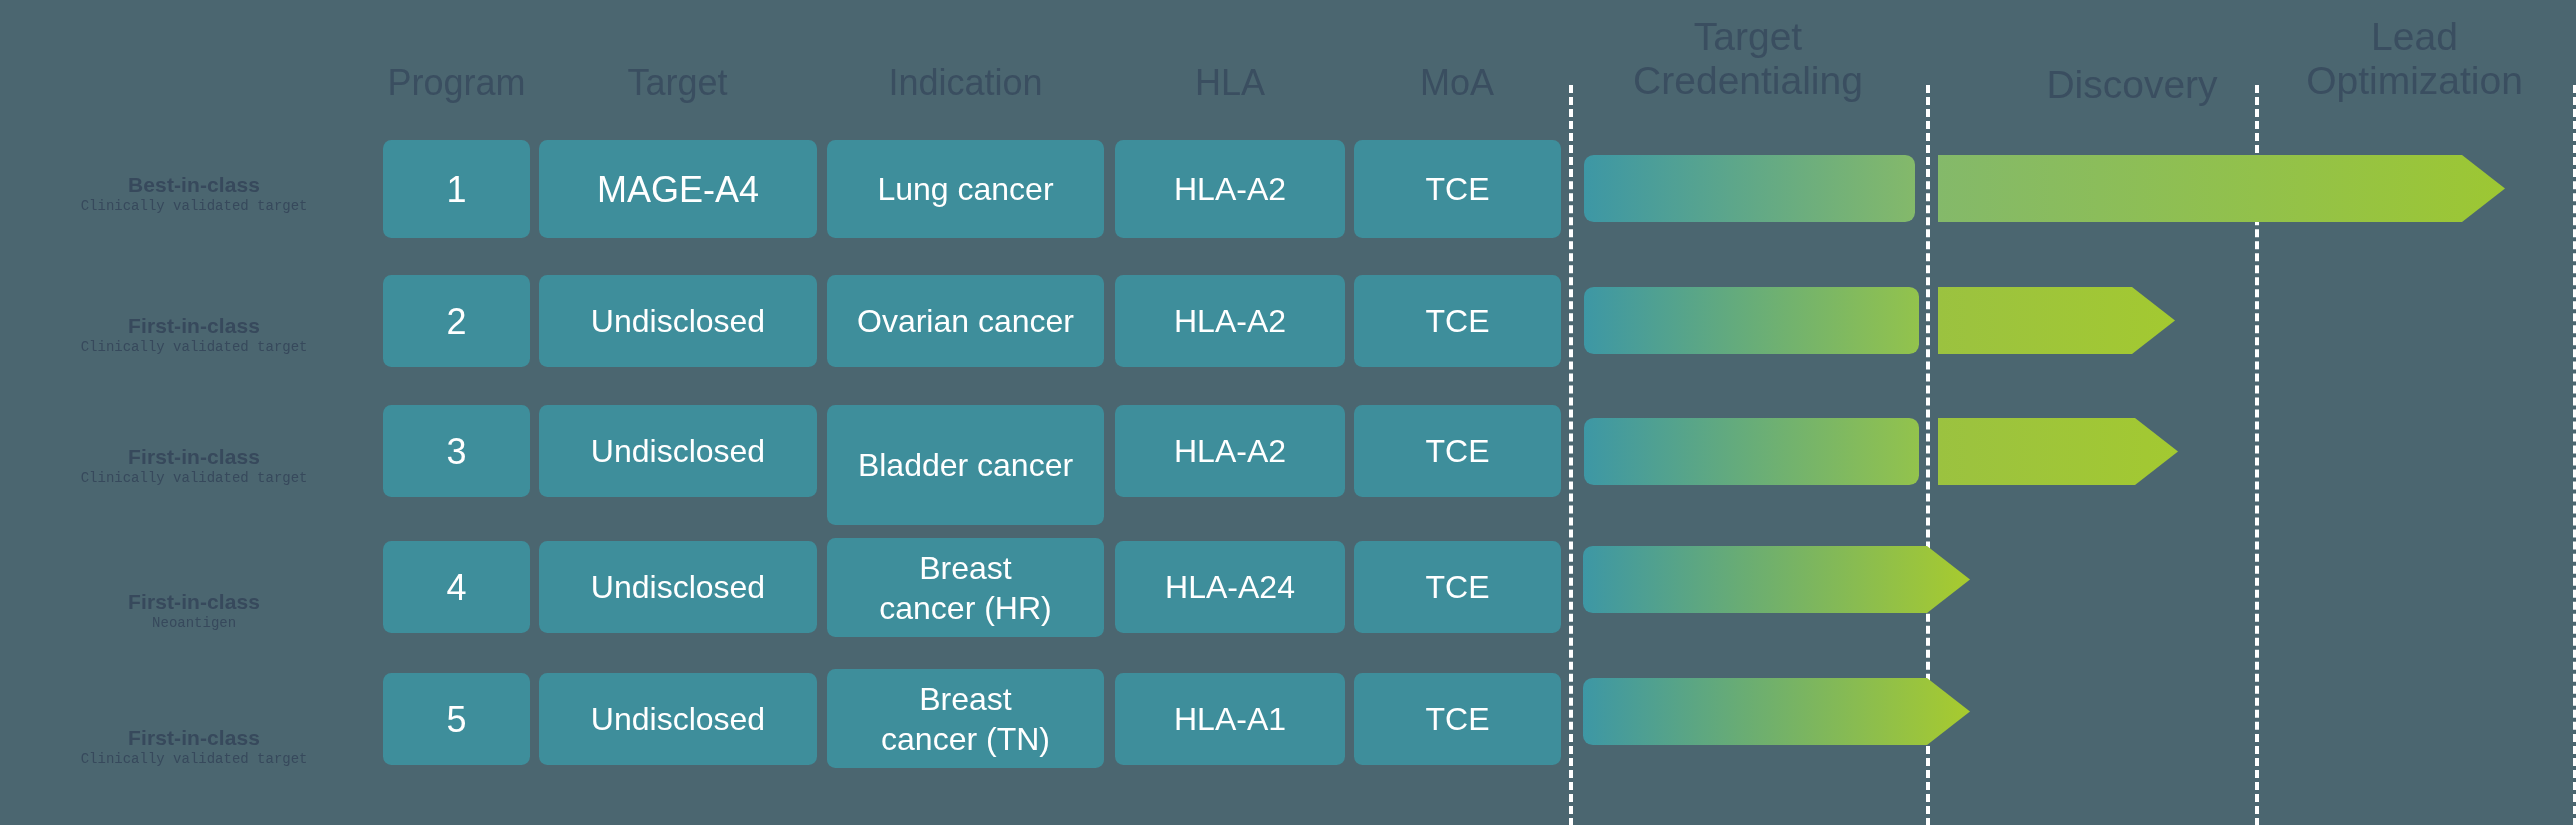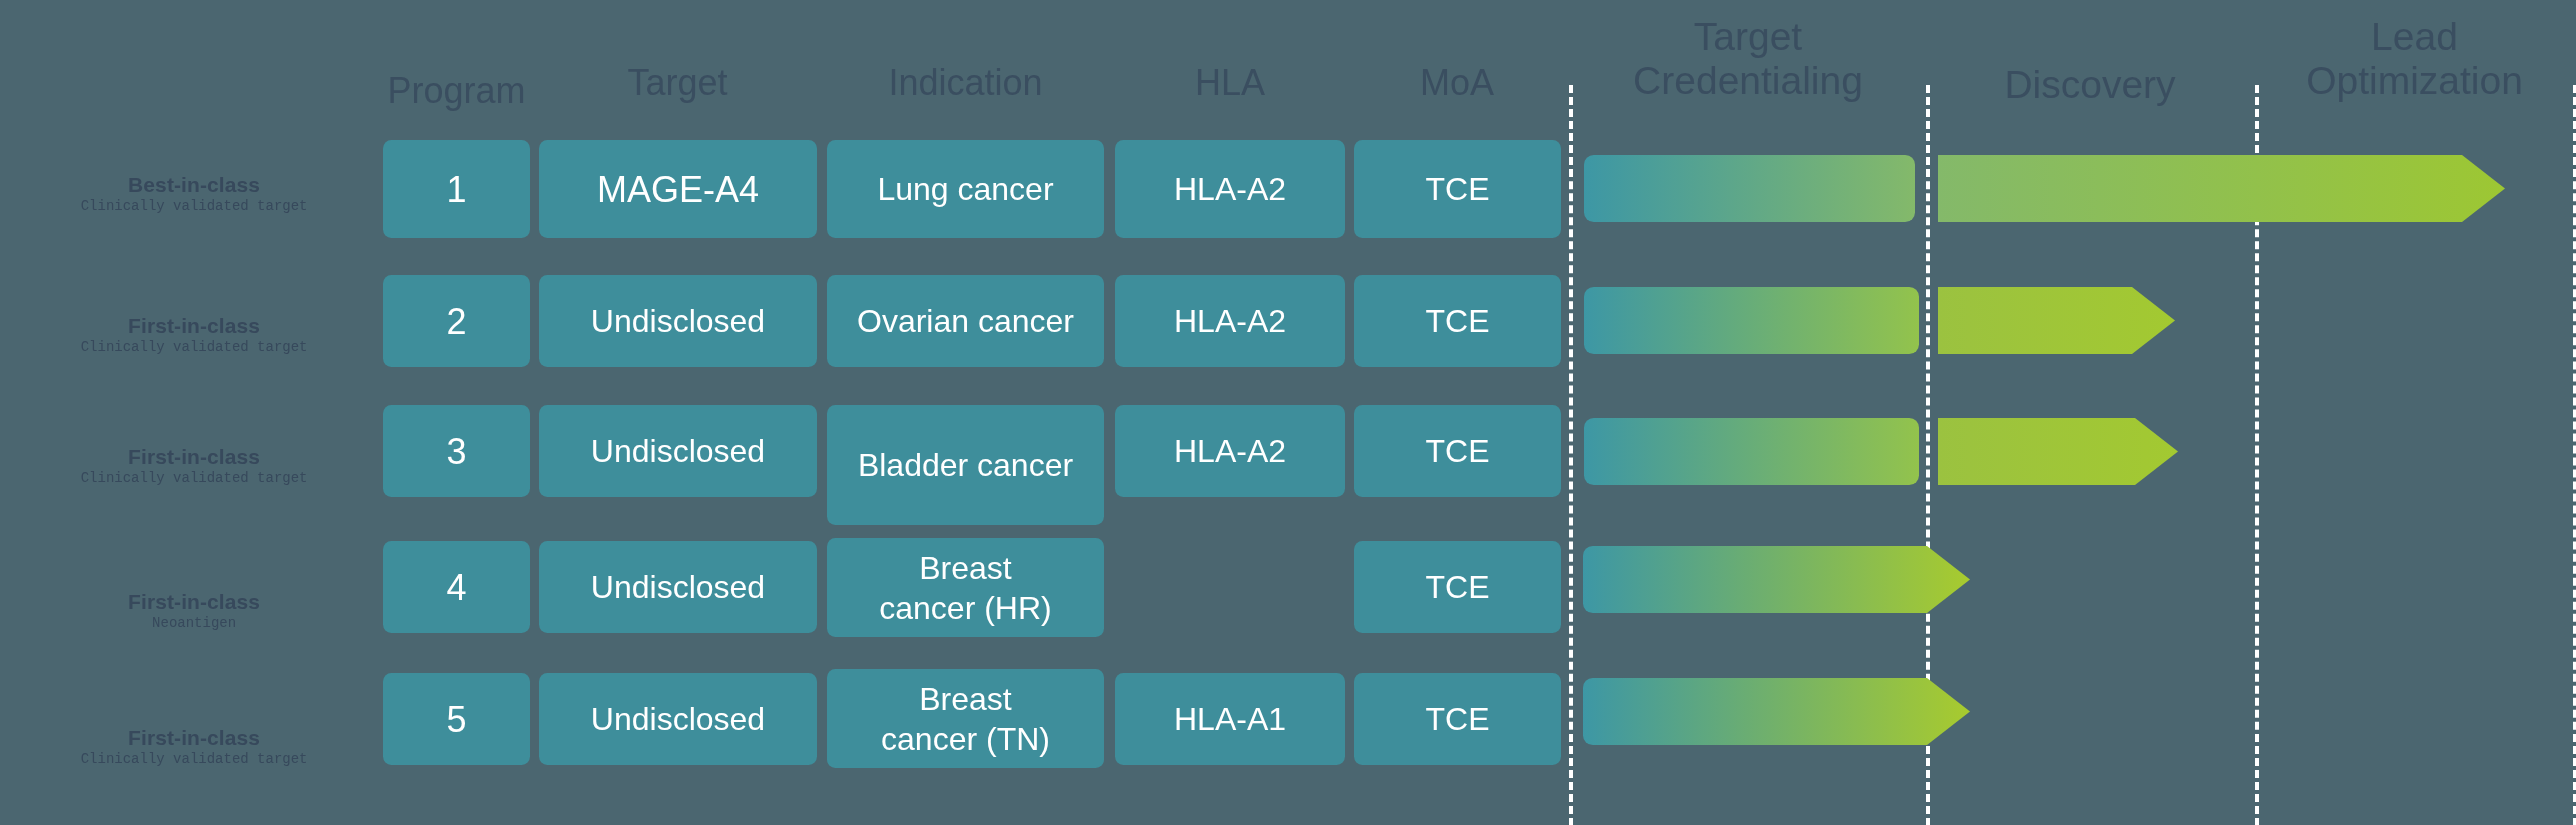--- a/index.html
+++ b/index.html
@@ -112,29 +112,29 @@
 </head>
 <body>
 
 <div id="stage">
 
   <div class="phase-line" style="left:1569px;"></div>
   <div class="phase-line" style="left:1926px;"></div>
   <div class="phase-line" style="left:2255px;"></div>
   <div class="phase-line" style="left:2573px;"></div>
 
-  <div class="col-head" style="left:383px;  top:64px; width:147px;margin-top:8px;">Program</div>
+  <div class="col-head" style="left:383px;  top:64px; width:147px;">Program</div>
   <div class="col-head" style="left:538px;  top:64px; width:279px;">Target</div>
   <div class="col-head" style="left:826px; top:64px; width:279px;">Indication</div>
   <div class="col-head" style="left:1115px; top:64px; width:230px;">HLA</div>
   <div class="col-head" style="left:1352px; top:64px; width:210px;">MoA</div>
 
   <div class="phase-head" style="left:1569px; top:15.4px; width:358px;">Target
 Credentialing</div>
-  <div class="phase-head" style="left:1926px; top:63px; width:328px;">Discovery</div>
+  <div class="phase-head" style="left:1968px; top:63px; width:328px;">Discovery</div>
   <div class="phase-head" style="left:2255px; top:15px; width:319px;">Lead
 Optimization</div>
 
   <div class="row-label" style="top:145px;">
     <span class="cls">Best-in-class</span>
     <span class="sub">Clinically validated target</span>
   </div>
   <div class="cell program-no" style="left:383px;  top:140px; width:147px; height:98px;">1</div>
   <div class="cell target-main" style="left:539px;  top:140px; width:278px; height:98px;">MAGE-A4</div>
   <div class="cell" style="left:827px; top:140px; width:277px; height:98px;">Lung cancer</div>
@@ -180,20 +180,21 @@
   </div>
 
   <div class="row-label" style="top:562px;">
     <span class="cls">First-in-class</span>
     <span class="sub">Neoantigen</span>
   </div>
   <div class="cell program-no" style="left:383px;  top:541px; width:147px; height:92px;">4</div>
   <div class="cell" style="left:539px;  top:541px; width:278px; height:92px;">Undisclosed</div>
   <div class="cell" style="left:827px; top:538px; width:277px; height:99px;">Breast
 cancer (HR)</div>
+  <div class="cell" style="left:1115px; top:541px; width:230px; height:92px;">HLA-A24</div>
   <div class="cell" style="left:1354px; top:541px; width:207px; height:92px;">TCE</div>
   <div class="bar arrow rounded-left" style="left:1583px; top:546px; width:387px;">
     <div class="fill" style="--c0:#3D97A5; --c1:#A8CB2E;"></div>
   </div>
 
   <div class="row-label" style="top:698px;">
     <span class="cls">First-in-class</span>
     <span class="sub">Clinically validated target</span>
   </div>
   <div class="cell program-no" style="left:383px;  top:673px; width:147px; height:92px;">5</div>

